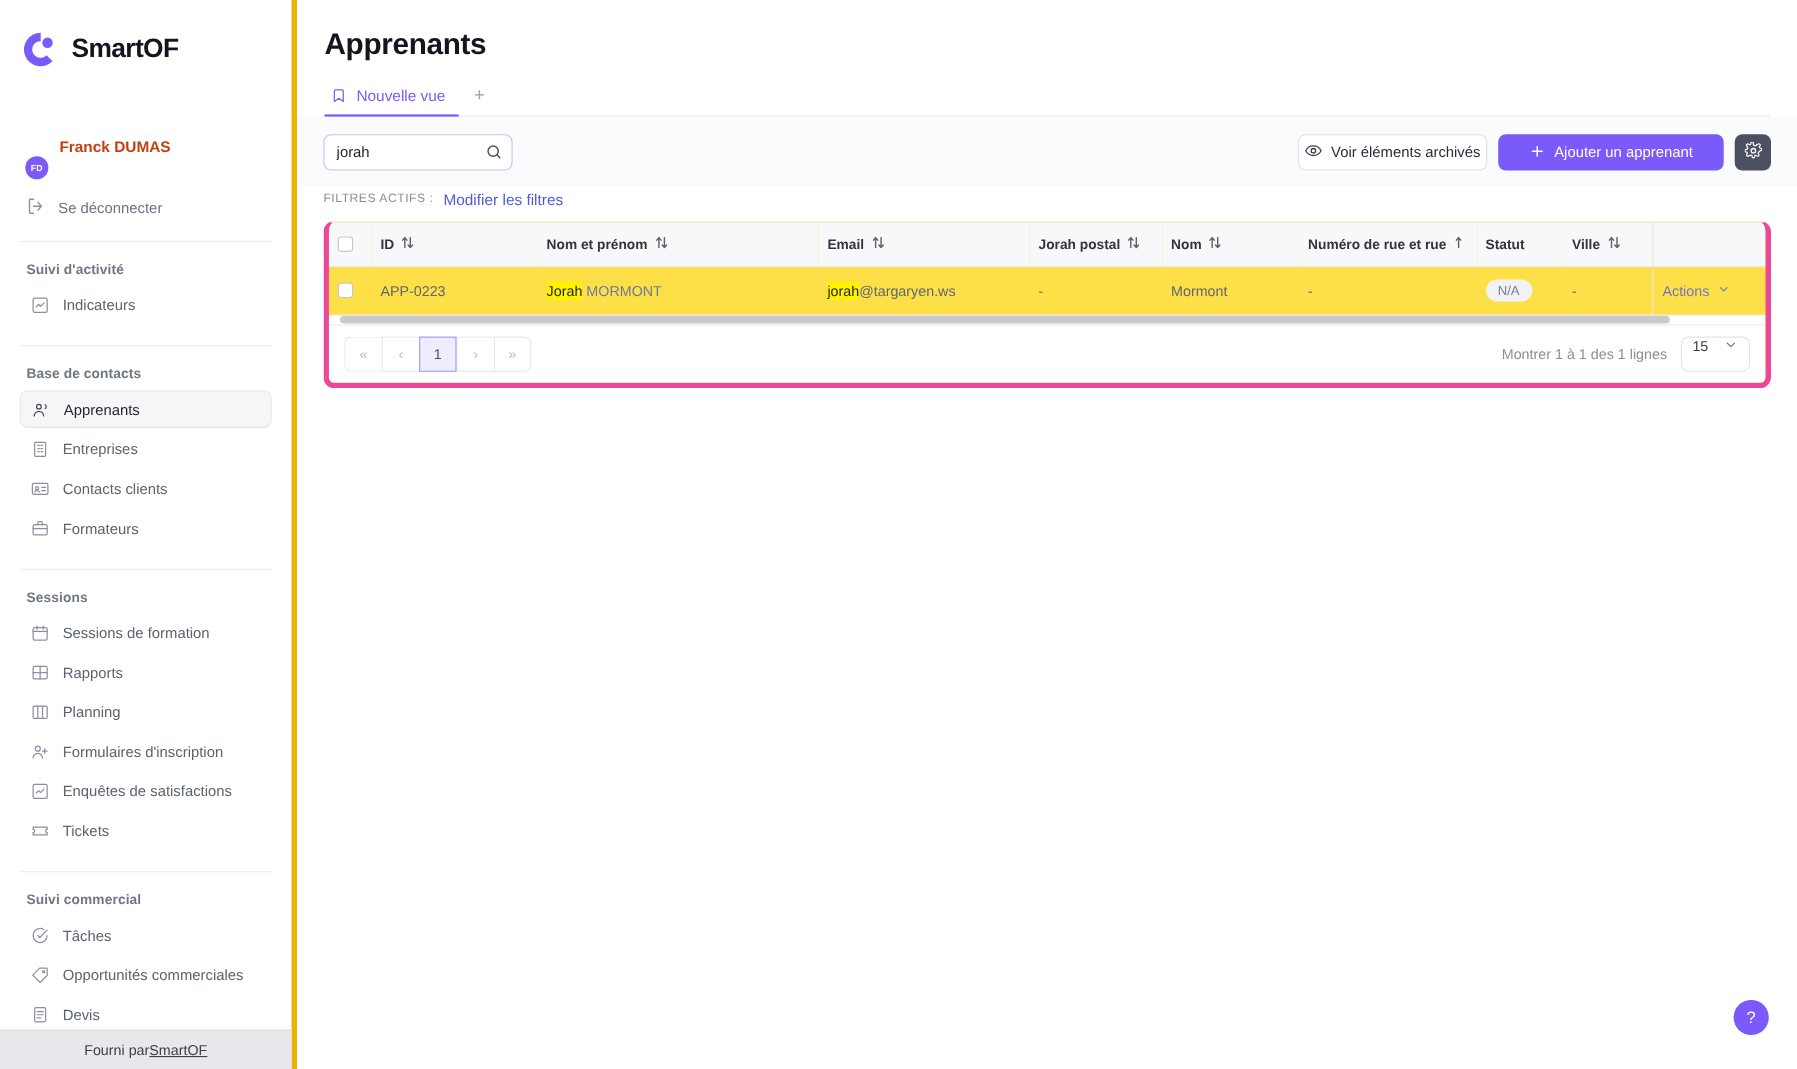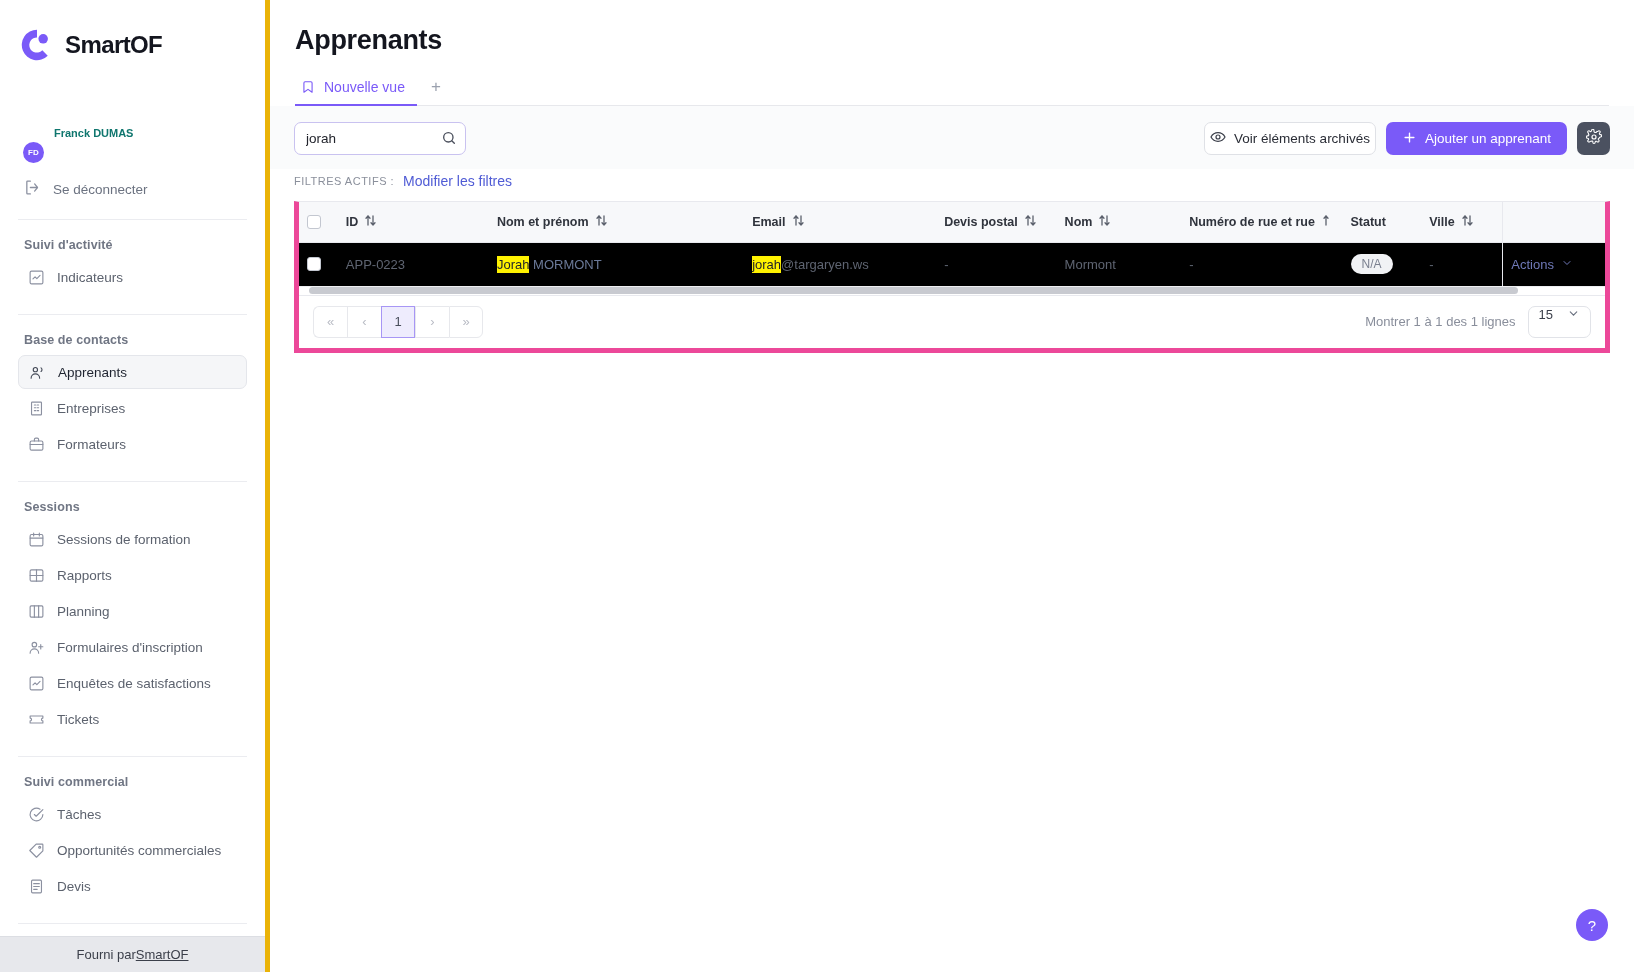--- a/index.html
+++ b/index.html
@@ -37,21 +37,21 @@
     display: flex; align-items: center; gap: 10px;
     margin-top: 38px; padding-left: 5px;
   }
   .avatar {
     width: 21px; height: 21px; border-radius: 50%;
     background: #7a5af8; color: #fff;
     font-size: 8px; font-weight: bold;
     display: flex; align-items: center; justify-content: center;
     flex: 0 0 21px; letter-spacing: 0.2px; margin-top: 40px;
   }
-  .user-name { font-size: 11px; font-weight: bold; color: #0f766e; }
+  .user-name { font-size: 14px; font-weight: bold; color: #c2410c; }
 
   .logout-row {
     display: flex; align-items: center; gap: 12px;
     margin-top: 16px; padding-left: 6px;
     color: #6b7280; font-size: 13.5px;
     cursor: pointer;
   }
 
   .divider { height: 1px; background: #ebecf0; margin: 20px 0 0 0; }
 
@@ -134,21 +134,21 @@
   .toolbar-right { display: flex; align-items: center; gap: 10px; }
   .btn-outline {
     display: flex; align-items: center; gap: 8px;
     height: 33px; padding: 0 5px;
     background: #fff; border: 1px solid #dfe1e6; border-radius: 7px;
     font-size: 13.5px; color: #2a2d36; cursor: pointer;
     font-family: "Liberation Sans", sans-serif;
   }
   .btn-primary {
     display: flex; align-items: center; gap: 8px;
-    height: 33px; padding: 0 16px;
+    height: 33px; padding: 0 28px;
     background: #7a5af8; border: none; border-radius: 7px;
     font-size: 13.5px; color: #fff; cursor: pointer;
     font-family: "Liberation Sans", sans-serif;
   }
   .btn-gear {
     width: 33px; height: 33px;
     background: #4b5160; border: none; border-radius: 7px;
     display: flex; align-items: center; justify-content: center;
     color: #fff; cursor: pointer;
   }
@@ -161,21 +161,21 @@
   .filters-label {
     font-size: 11px; color: #8a8f9b; letter-spacing: 0.5px;
   }
   .filters-link {
     font-size: 14px; color: #4f5bd5; cursor: pointer;
   }
 
   
   .table-card {
     margin: 0 24px; border: 5px solid #ec4899; border-top: 1px solid #e8e9ee;
-    border-radius: 0; overflow: hidden; background: #000000;
+    border-radius: 10px; overflow: hidden; background: #fde047;
   }
   table { width: 100%; border-collapse: collapse; table-layout: fixed; }
   thead tr { background: #f7f8fa; height: 40px; }
   th {
     text-align: left; font-size: 12.5px; font-weight: bold; color: #30343d;
     padding: 0 8px; border-bottom: 1px solid #e8e9ee;
     white-space: nowrap;
   }
   th .th-in { display: flex; align-items: center; gap: 7px; }
   tbody tr { height: 44px; }
@@ -305,20 +305,30 @@
           <span>Apprenants</span>
         </div>
         <div class="nav-item">
           <span class="ico">
             <svg width="17" height="17" viewBox="0 0 24 24" fill="none" stroke="currentColor" stroke-width="1.6" stroke-linecap="round" stroke-linejoin="round">
               <rect x="5" y="3" width="14" height="18" rx="1"></rect>
               <path d="M9 7h2M13 7h2M9 11h2M13 11h2M9 15h2M13 15h2"></path>
             </svg>
           </span>
           <span>Entreprises</span>
+        </div>
+        <div class="nav-item">
+          <span class="ico">
+            <svg width="17" height="17" viewBox="0 0 24 24" fill="none" stroke="currentColor" stroke-width="1.6" stroke-linecap="round" stroke-linejoin="round">
+              <rect x="2" y="5" width="20" height="14" rx="2"></rect>
+              <circle cx="8" cy="11" r="2"></circle>
+              <path d="M14 10h5M14 14h5M5 16c.6-1.5 1.8-2 3-2s2.4.5 3 2"></path>
+            </svg>
+          </span>
+          <span>Contacts clients</span>
         </div>
         <div class="nav-item">
           <span class="ico">
             <svg width="17" height="17" viewBox="0 0 24 24" fill="none" stroke="currentColor" stroke-width="1.6" stroke-linecap="round" stroke-linejoin="round">
               <rect x="3" y="7" width="18" height="13" rx="2"></rect>
               <path d="M9 7V5a2 2 0 0 1 2-2h2a2 2 0 0 1 2 2v2"></path>
               <path d="M3 12h18"></path>
             </svg>
           </span>
           <span>Formateurs</span>
@@ -523,21 +533,21 @@
               <div class="th-in">
             <span>Email</span>
             <span class="sort-ico"><svg width="11" height="13" viewBox="0 0 11 13" fill="none" stroke="#5c616d" stroke-width="1.3" stroke-linecap="round">
                     <path d="M3 11V2M3 2L1 4.3M3 2l2 2.3"></path>
                     <path d="M8 2v9M8 11l-2-2.3M8 11l2-2.3"></path>
                   </svg></span>
           </div>
             </th>
           <th>
               <div class="th-in">
-            <span>Devis postal</span>
+            <span>Jorah postal</span>
             <span class="sort-ico"><svg width="11" height="13" viewBox="0 0 11 13" fill="none" stroke="#5c616d" stroke-width="1.3" stroke-linecap="round">
                     <path d="M3 11V2M3 2L1 4.3M3 2l2 2.3"></path>
                     <path d="M8 2v9M8 11l-2-2.3M8 11l2-2.3"></path>
                   </svg></span>
           </div>
             </th>
           <th>
               <div class="th-in">
             <span>Nom</span>
             <span class="sort-ico"><svg width="11" height="13" viewBox="0 0 11 13" fill="none" stroke="#5c616d" stroke-width="1.3" stroke-linecap="round">

